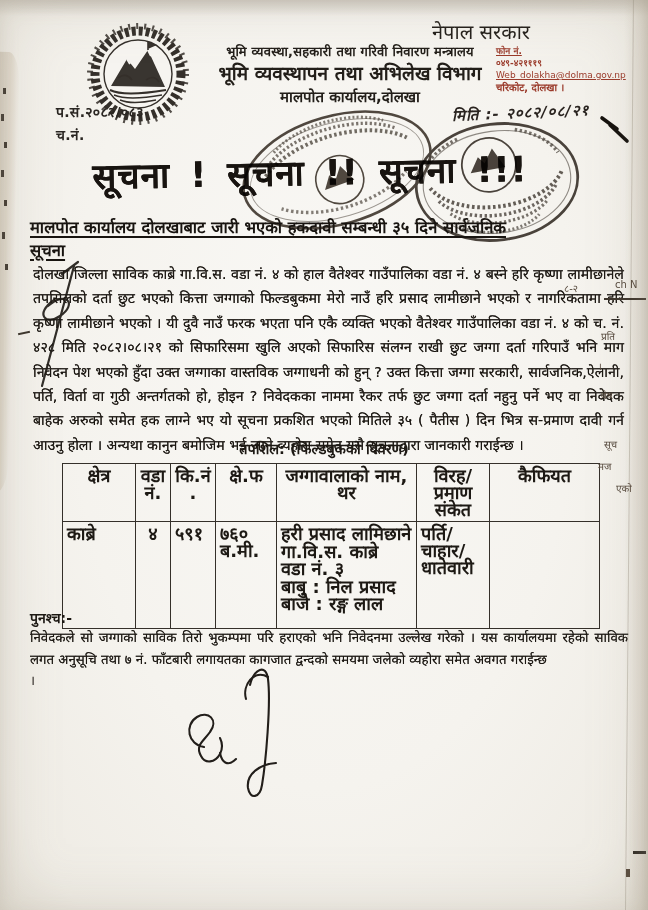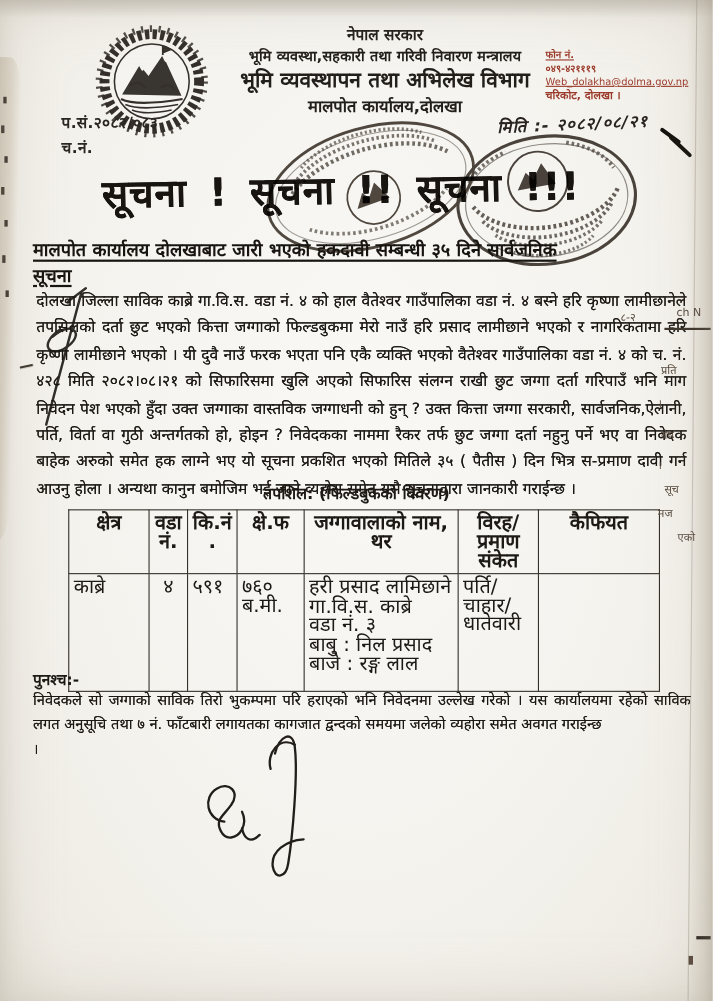--- a/index.html
+++ b/index.html
@@ -14,21 +14,21 @@
     background:
       radial-gradient(ellipse at 50% 40%, #f9f8f5 0%, #f5f3ee 55%, #efece5 88%, #e7e3da 100%);
     overflow:hidden;
   }
   .page::after{
     content:"";position:absolute;inset:0;pointer-events:none;
     box-shadow:inset 0 0 60px rgba(160,150,130,.25), inset 0 6px 18px rgba(170,160,145,.25);
   }
   .abs{position:absolute;}
   .hdr-center{left:170px;top:22px;width:360px;text-align:center;color:#221e19;}
-  .hdr-gov{font-size:14px;font-weight:bold;line-height:20px;}
+  .hdr-gov{font-size:20px;font-weight:normal;line-height:20px;text-align:right;}
   .hdr-min{font-size:13px;font-weight:bold;line-height:19px;letter-spacing:.2px;}
   .hdr-dept{font-size:19px;font-weight:bold;line-height:24px;}
   .hdr-office{font-size:15px;font-weight:bold;line-height:24px;}
   .contact{left:496px;top:45px;width:130px;color:#9a3a2a;font-size:9px;line-height:12px;}
   .contact .u{text-decoration:underline;}
   .contact .b{font-weight:bold;}
   .contact .addr{font-size:10px;font-weight:bold;margin-top:1px;}
   .refno{left:56px;top:101px;font-size:14px;line-height:23px;color:#2a2622;font-weight:bold;letter-spacing:.3px;}
   .date-line{left:452px;top:102px;font-size:15px;color:#2a2420;font-weight:bold;font-style:italic;transform:rotate(-2.5deg);letter-spacing:1px;}
   .banner{
@@ -48,21 +48,21 @@
   table.fieldbook{
     position:absolute;left:62px;top:463px;width:537px;
     border-collapse:collapse;table-layout:fixed;
     font-size:18px;color:#1d1914;font-weight:bold;
   }
   table.fieldbook th, table.fieldbook td{
     border:1.3px solid #35302a;padding:3px 4px;vertical-align:top;
     overflow-wrap:anywhere;line-height:17px;
   }
   table.fieldbook th{font-weight:bold;text-align:center;height:36px;}
-  table.fieldbook td{height:100px;font-weight:normal;}
+  table.fieldbook td{height:100px;font-weight:bold;}
   .owner-lines span{display:block;line-height:17.5px;}
   .punash-label{left:30px;top:608px;font-size:14px;font-weight:bold;color:#1b1712;}
   .punash-text{left:30px;top:627px;width:598px;font-size:13.3px;line-height:22px;color:#1b1712;text-align:justify;text-shadow:0 0 .4px rgba(27,23,18,.7);}
   .punash-end{left:30px;top:671px;font-size:13.3px;color:#1b1712;}
   .frag{position:absolute;color:#55483c;font-size:10px;filter:blur(.3px);white-space:nowrap;}
   .edge-right{
     position:absolute;top:0;right:0;width:24px;height:910px;
     background:linear-gradient(to right, rgba(0,0,0,0) 0%, rgba(185,175,158,.28) 70%, rgba(170,160,142,.38) 100%);
   }
   .edge-right-line{

